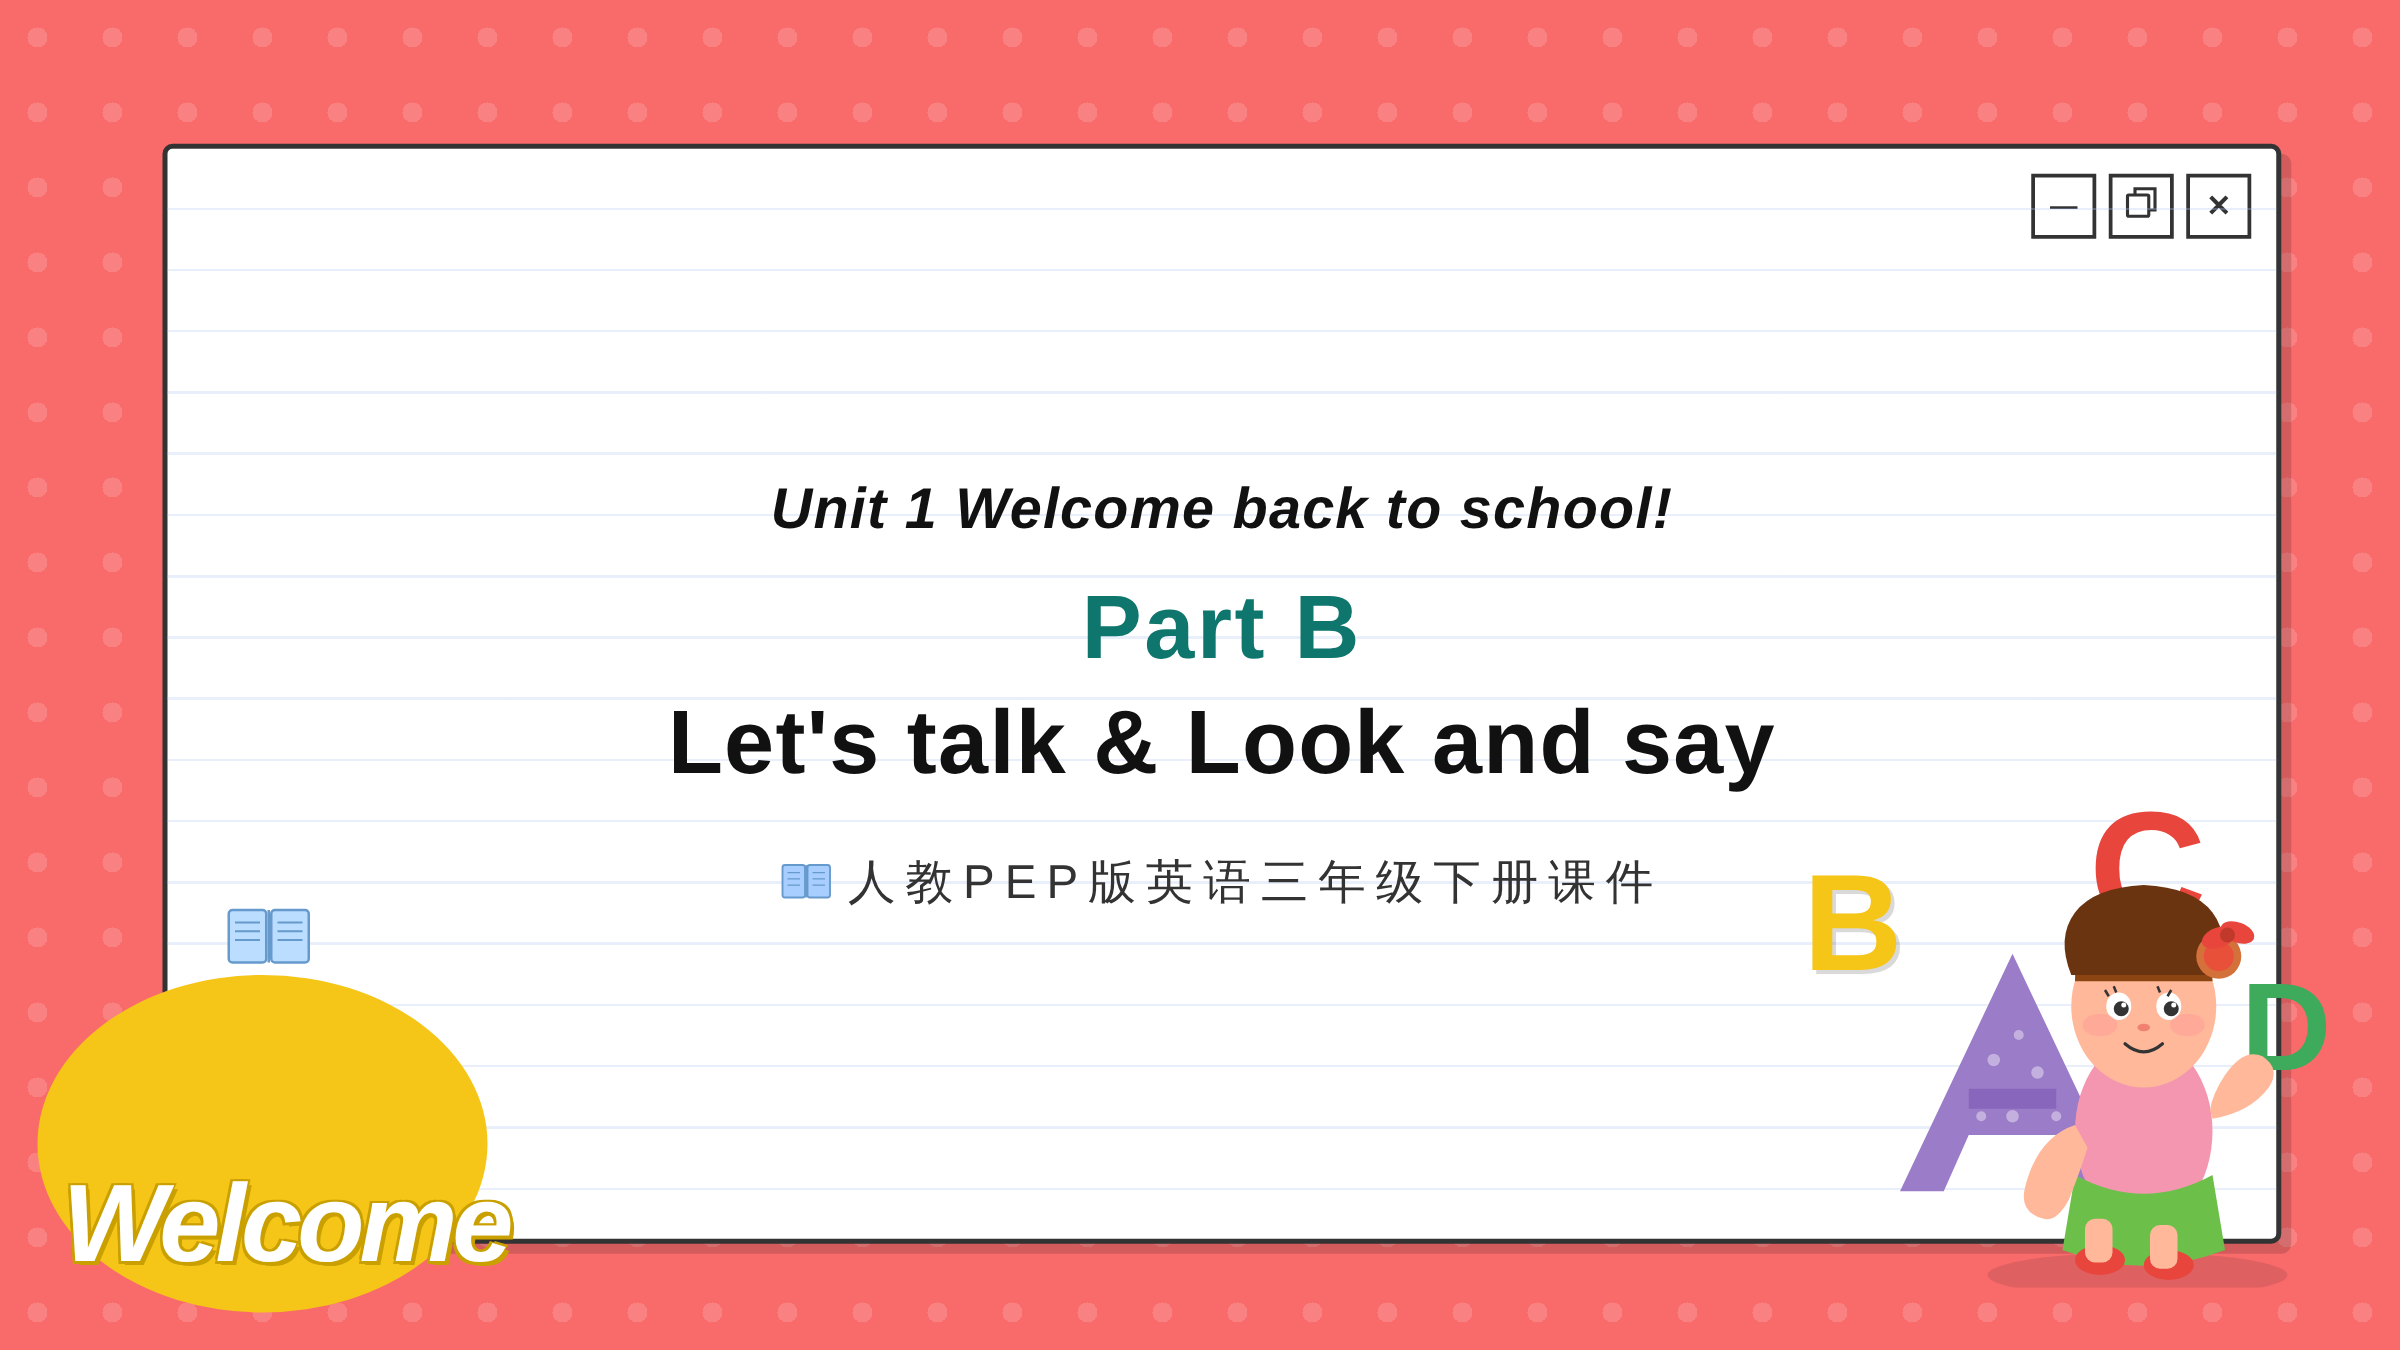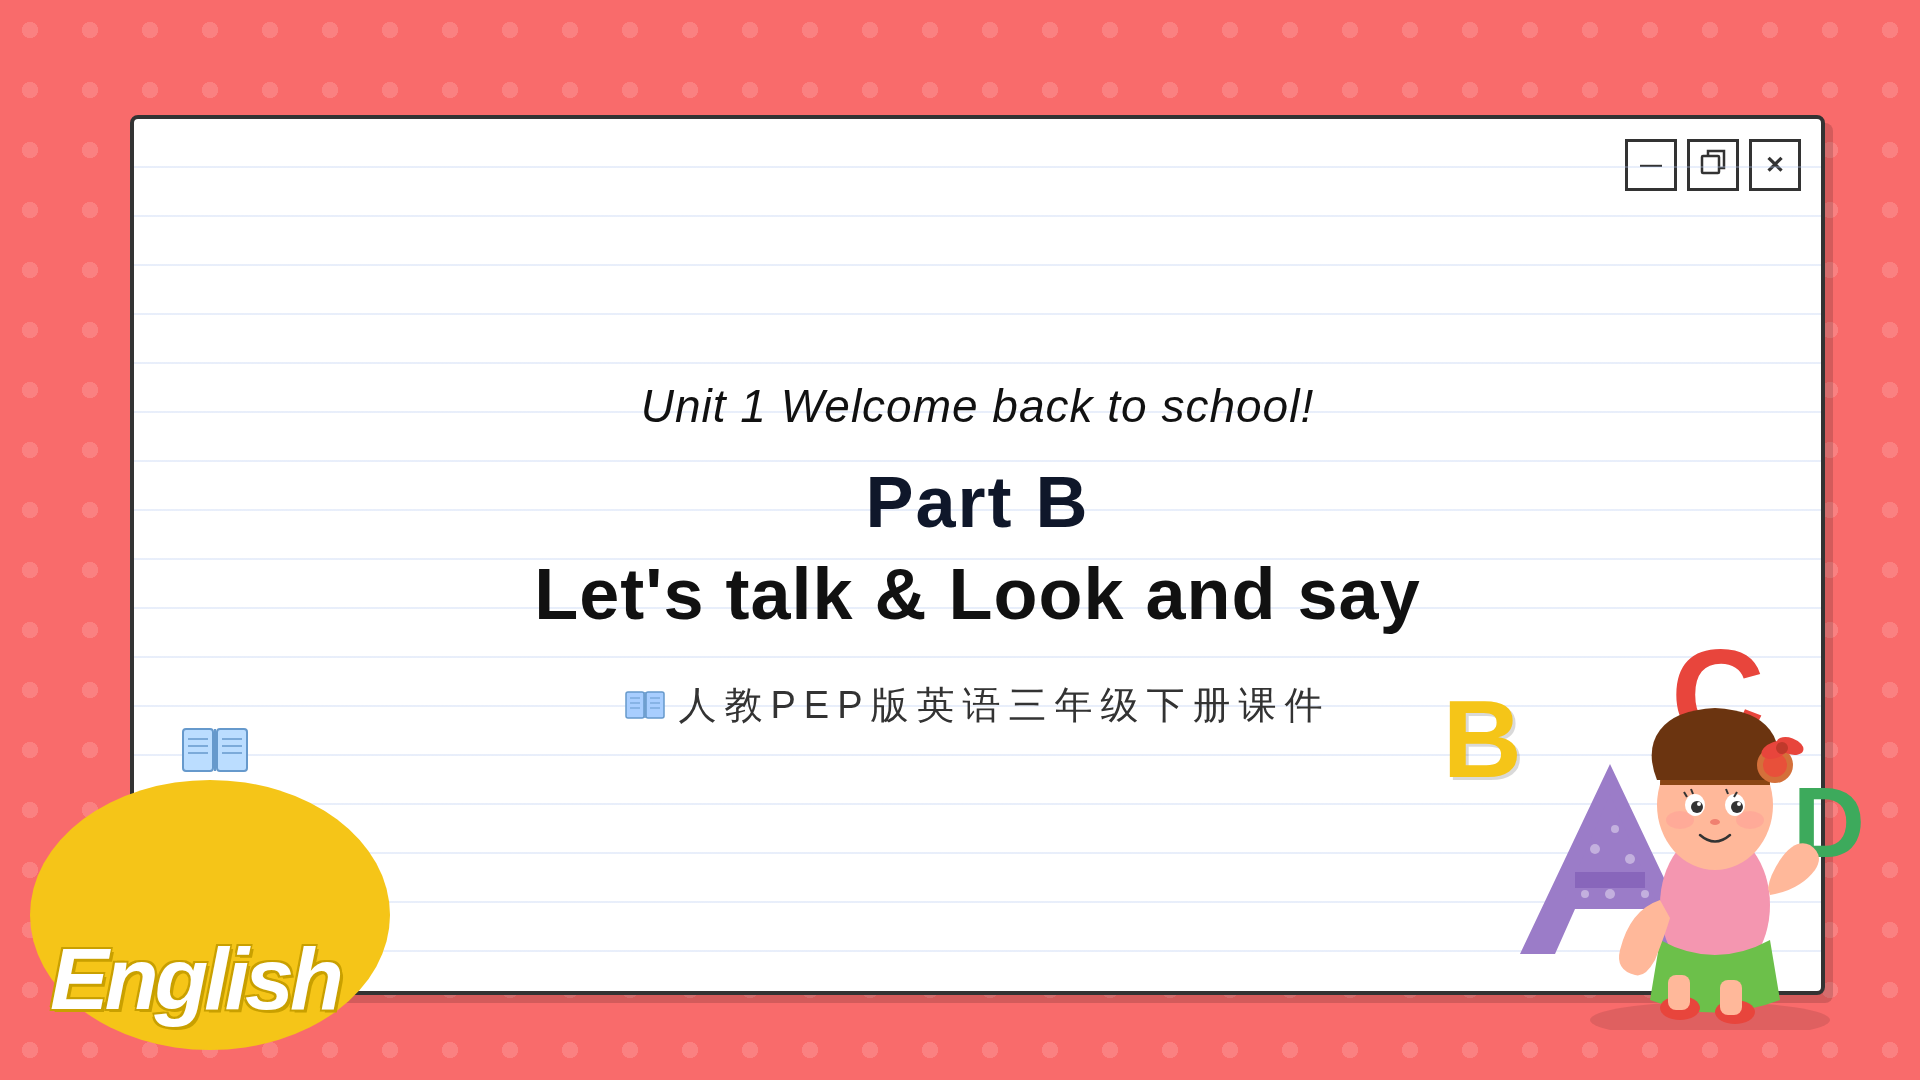--- a/index.html
+++ b/index.html
@@ -84,33 +84,33 @@
         rgba(180, 200, 240, 0.3) 47px,
         rgba(180, 200, 240, 0.3) 49px
       );
       pointer-events: none;
       border-radius: 4px;
     }
 
     .unit-title {
       font-family: 'Arial Black', 'Arial', sans-serif;
       font-size: 46px;
-      font-weight: 400;
+      font-weight: 700;
       color: #111;
       margin-bottom: 28px;
       letter-spacing: 1px;
       font-style: italic;
       z-index: 1;
     }
 
     .part-title {
       font-family: 'Arial Black', 'Arial', sans-serif;
       font-size: 72px;
       font-weight: 900;
-      color: #0f172a;
+      color: #0f766e;
       margin-bottom: 10px;
       letter-spacing: 2px;
       z-index: 1;
     }
 
     .lesson-title {
       font-family: 'Arial Black', 'Arial', sans-serif;
       font-size: 72px;
       font-weight: 900;
       color: #111;
@@ -275,21 +275,21 @@
     <line x1="35" y1="6" x2="35" y2="48" stroke="#6699CC" stroke-width="2"></line>
     <line x1="8" y1="16" x2="28" y2="16" stroke="#6699CC" stroke-width="1.5"></line>
     <line x1="8" y1="23" x2="28" y2="23" stroke="#6699CC" stroke-width="1.5"></line>
     <line x1="8" y1="30" x2="28" y2="30" stroke="#6699CC" stroke-width="1.5"></line>
     <line x1="42" y1="16" x2="62" y2="16" stroke="#6699CC" stroke-width="1.5"></line>
     <line x1="42" y1="23" x2="62" y2="23" stroke="#6699CC" stroke-width="1.5"></line>
     <line x1="42" y1="30" x2="62" y2="30" stroke="#6699CC" stroke-width="1.5"></line>
   </svg>
 </div>
 
-<div class="english-text-logo">English</div>
+<div class="english-text-logo">Welcome</div>
 
 <div class="letter-A">
   <svg width="220" height="220" viewBox="0 0 220 220">
 
     <path d="M110 10 L200 200 L165 200 L145 155 L75 155 L55 200 L20 200 Z" fill="#9B7CC8"></path>
     <path d="M110 40 L155 145 L65 145 Z" fill="#9B7CC8"></path>
     <rect x="80" y="120" width="60" height="18" fill="#9B7CC8"></rect>
 
     <rect x="75" y="118" width="70" height="16" fill="#8866BB"></rect>
 

